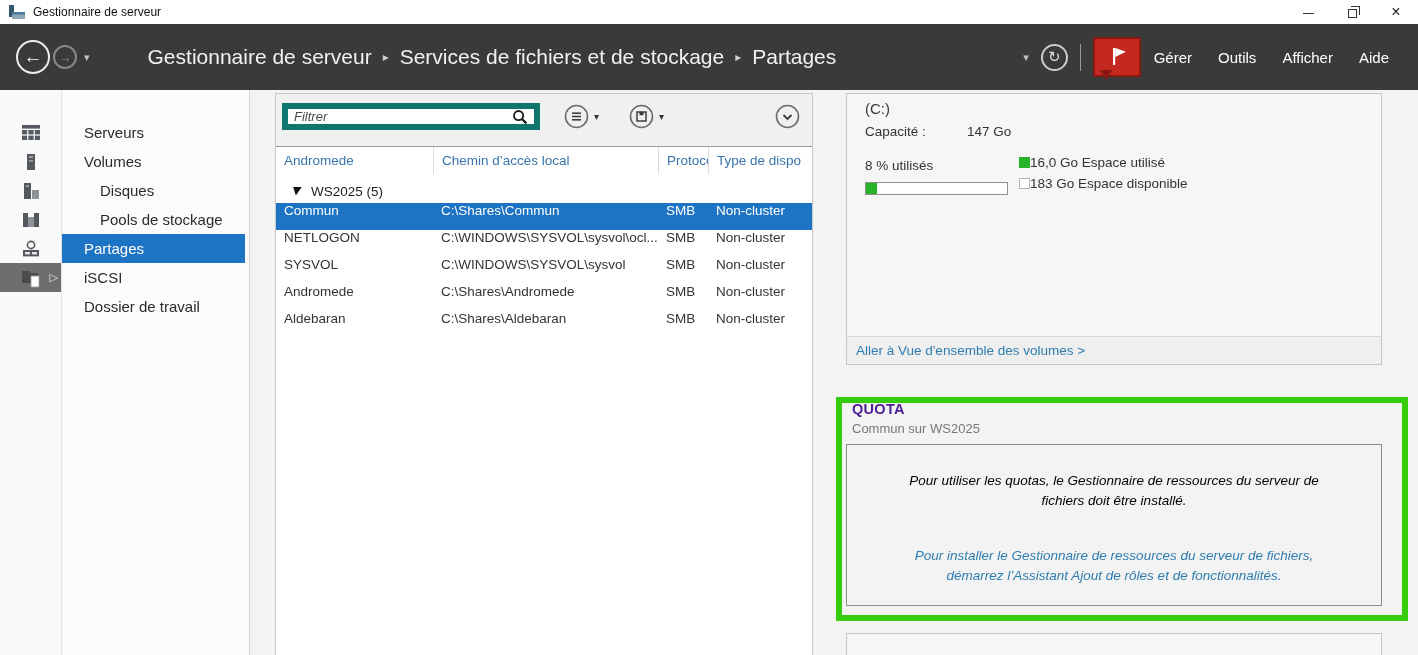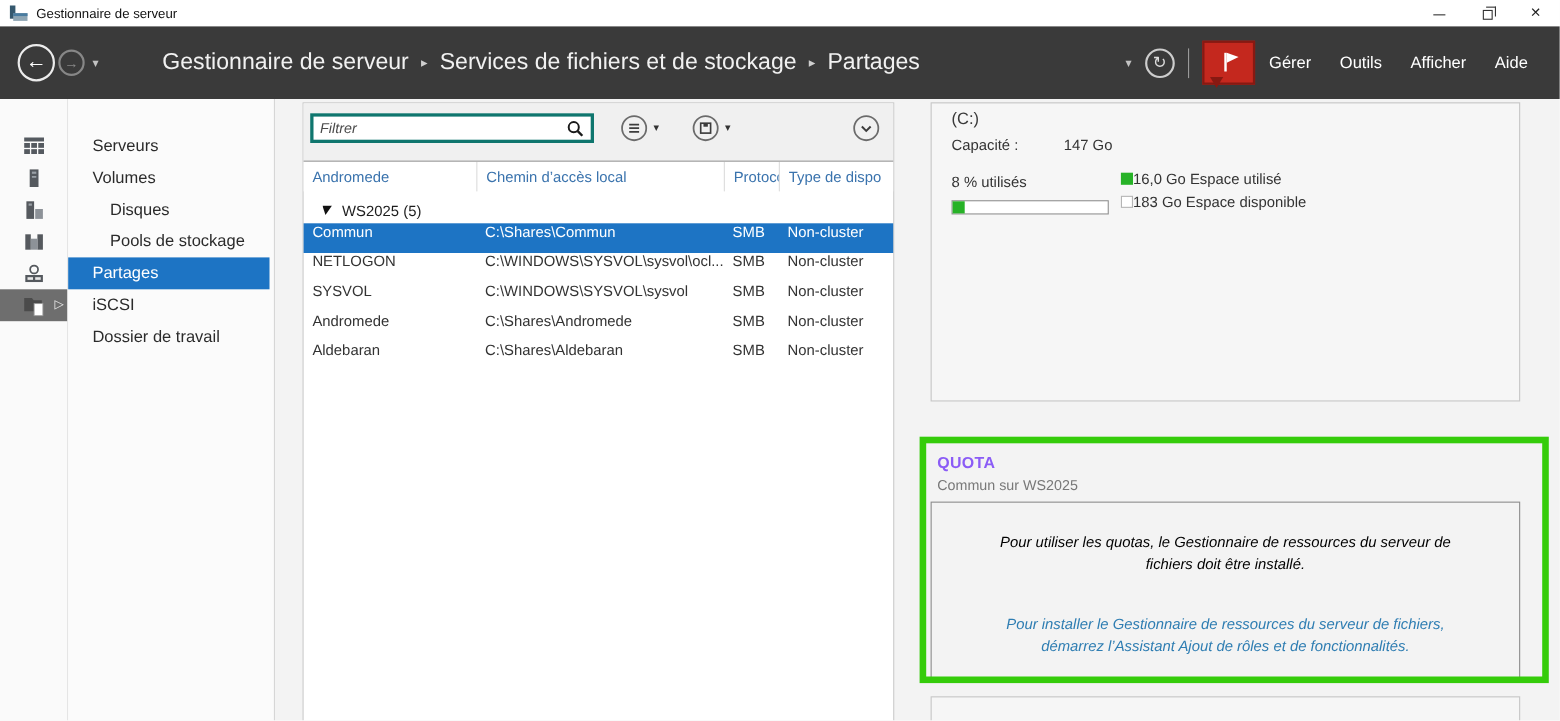--- a/index.html
+++ b/index.html
@@ -50,21 +50,21 @@
   .subnav{width:188px;background:#fbfbfb;border-right:1px solid #d6d6d6;padding-top:28px;flex:0 0 auto;font-size:15px;color:#2b2b2b}
   .subnav-item{height:29px;display:flex;align-items:center;padding-left:22px;margin-right:4px;cursor:default}
   .subnav-item.indent{padding-left:38px}
   .subnav-item.selected{background:var(--accent-blue);color:#fff}
 
   .main{flex:1;position:relative;background:#f3f3f3;overflow:hidden}
 
   
   .listpanel{position:absolute;left:25px;top:3px;width:538px;bottom:-2px;background:#fff;border:1px solid #c8c8c8}
   .toolbar{height:53px;background:#f0f0f0;border-bottom:1px solid #9a9a9a;position:relative}
-  .filter-box{position:absolute;left:6px;top:9px;width:258px;height:27px;background:#fff;border:3px solid #0f766e;display:flex;align-items:center;padding:0 6px}
+  .filter-box{position:absolute;left:6px;top:9px;width:258px;height:27px;background:#fff;border:6px solid #0f766e;display:flex;align-items:center;padding:0 6px}
   .filter-box input{border:none;outline:none;flex:1;font-size:13px;font-family:inherit;background:transparent;color:#333}
   .filter-box input::placeholder{font-style:italic;color:#4a4a4a;opacity:1}
   .tb-btn{position:absolute;top:10px;display:flex;align-items:center;gap:5px}
   .tb-caret{color:#333;font-size:10px}
   .collapse-btn{position:absolute;right:12px;top:10px}
   .theader{height:27px;display:flex;align-items:center;font-size:13.5px;color:var(--header-blue);background:#fff;white-space:nowrap}
   .hcol{height:100%;display:flex;align-items:center;padding-left:8px;overflow:hidden}
   .hcol + .hcol{border-left:1px solid #dcdcdc}
   .c1{width:157px;flex:0 0 auto}.c2{width:225px;flex:0 0 auto}.c3{width:50px;flex:0 0 auto}.c4{flex:1;min-width:0}
   .group-row{margin-top:5px;height:24px;display:flex;align-items:center;padding-left:17px;gap:9px;font-size:13.5px;color:#1d1d1d}
@@ -84,21 +84,21 @@
   .vol-legend{position:absolute;left:172px;top:61px;display:flex;flex-direction:column;gap:6px}
   .legend-row{display:flex;align-items:center;gap:0}
   .sw{width:11px;height:11px;flex:0 0 auto}
   .sw.used{background:var(--used-green)}
   .sw.free{background:#fff;border:1px solid #b5b5b5}
   .vol-footer{position:absolute;left:0;right:0;bottom:0;height:28px;background:#efefef;border-top:1px solid #d8d8d8;display:flex;align-items:center;padding-left:9px}
   .panel-link{color:var(--link-blue);font-size:13.5px;cursor:default}
 
   
   .quota{position:absolute;left:596px;top:308px;width:540px}
-  .quota-title{margin:15px 0 0 6px;font-size:14.5px;font-weight:bold;color:#8b5cf6;letter-spacing:.3px}
+  .quota-title{margin:3px 0 0 6px;font-size:14.5px;font-weight:bold;color:#4c1d95;letter-spacing:.3px}
   .quota-sub{margin:4px 0 0 6px;font-size:13px;color:#787878}
   .quota-box{margin-top:8px;width:536px;height:162px;border:1px solid #8c8c8c;text-align:center;font-style:italic;font-size:13.5px;padding:26px 48px 0;line-height:1.45}
   .quota-msg{color:#000000}
   .quota-action{color:var(--link-blue);margin-top:36px;cursor:default}
 
   .annotation{position:absolute;left:586px;top:307px;width:572px;height:224px;border:6px solid var(--annotation-green);pointer-events:none;z-index:6}
   .nextpanel{position:absolute;left:596px;top:543px;width:536px;height:50px;background:#f6f6f6;border:1px solid #c6c6c6}
 
   svg{display:block}
 </style>
@@ -318,20 +318,23 @@
         <div class="vol-legend">
           <div class="legend-row">
             <span class="sw used"></span>
             <span>16,0 Go Espace utilisé</span>
           </div>
           <div class="legend-row">
             <span class="sw free"></span>
             <span>183 Go Espace disponible</span>
           </div>
         </div>
+        <div class="vol-footer">
+          <span class="panel-link">Aller à Vue d'ensemble des volumes &gt;</span>
+        </div>
       </div>
 
       <div class="quota">
         <div class="quota-title">QUOTA</div>
         <div class="quota-sub">Commun sur WS2025</div>
         <div class="quota-box">
           <div class="quota-msg">Pour utiliser les quotas, le Gestionnaire de ressources du serveur de fichiers doit être installé.</div>
           <div class="quota-action">Pour installer le Gestionnaire de ressources du serveur de fichiers, démarrez l’Assistant Ajout de rôles et de fonctionnalités.</div>
         </div>
       </div>

